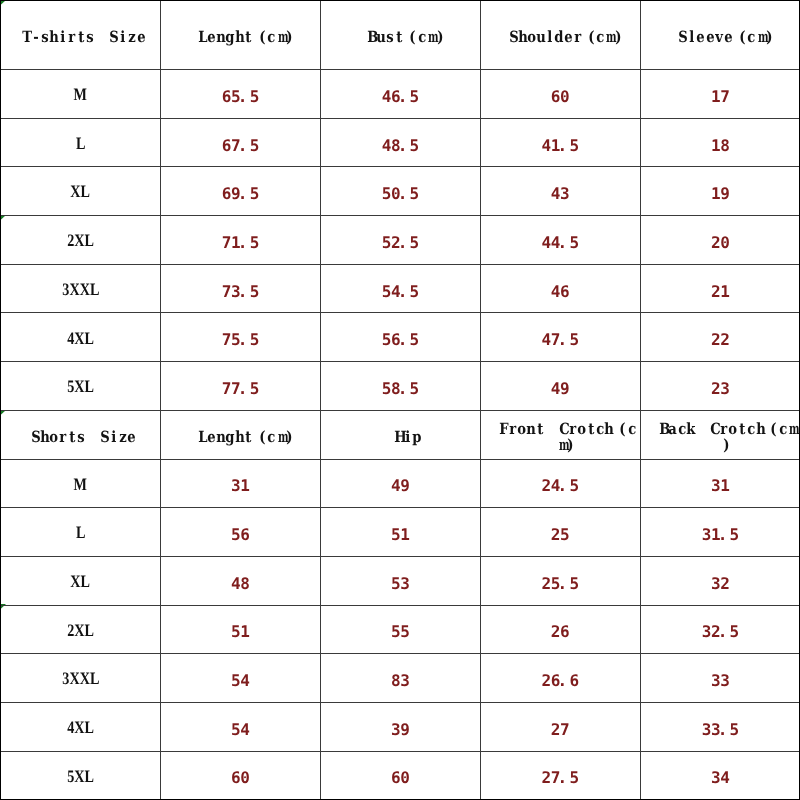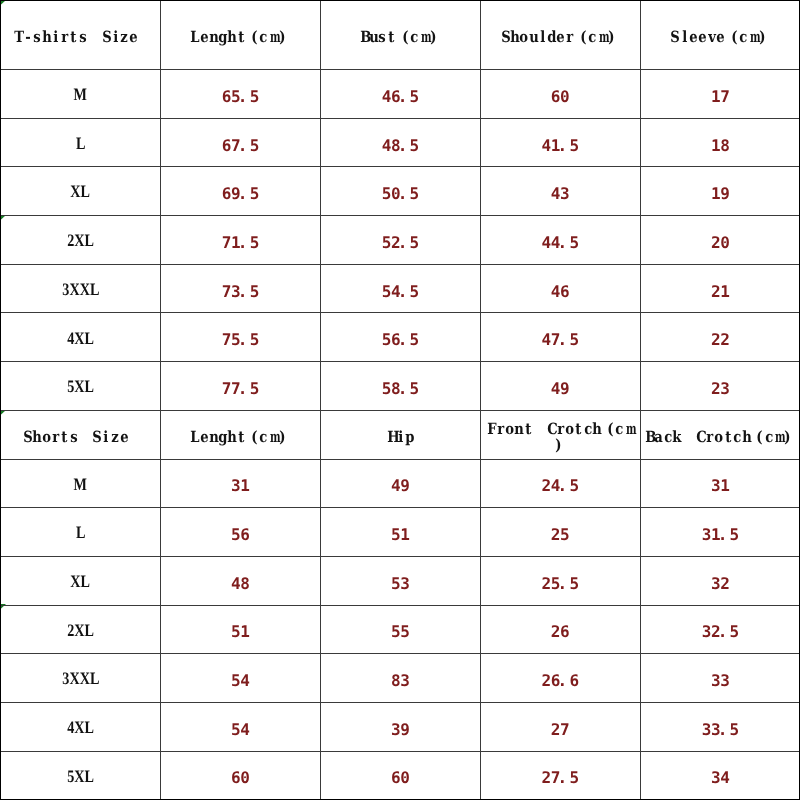--- a/index.html
+++ b/index.html
@@ -8,21 +8,21 @@
   .sheet{position:relative;width:800px;height:800px;background:#ffffff;box-sizing:border-box;}
 
   table.size-table{border-collapse:collapse;width:800px;table-layout:fixed;border:0;
                    will-change:transform;}
   table.size-table td{
     border-top:1.3px solid #3a3a3a;
     border-left:1.3px solid #3a3a3a;
     text-align:center;vertical-align:middle;padding:0;
     background:transparent;
   }
-  tr.hdr-row td{height:47.7px;}
+  tr.hdr-row td{height:47.7px;padding-left:15px;}
   tr.first-hdr-row td{height:68px;}
   tr.data-row td{height:47.7px;}
 
   
   .frame{position:absolute;left:0;top:0;width:800px;height:800px;
          border:1.4px solid #000000;box-sizing:border-box;pointer-events:none;}
 
   
   .hdr{font-family:"DejaVu Serif Condensed",serif;font-weight:700;font-size:15.4px;color:#131313;line-height:1;
        position:relative;top:3px;}

